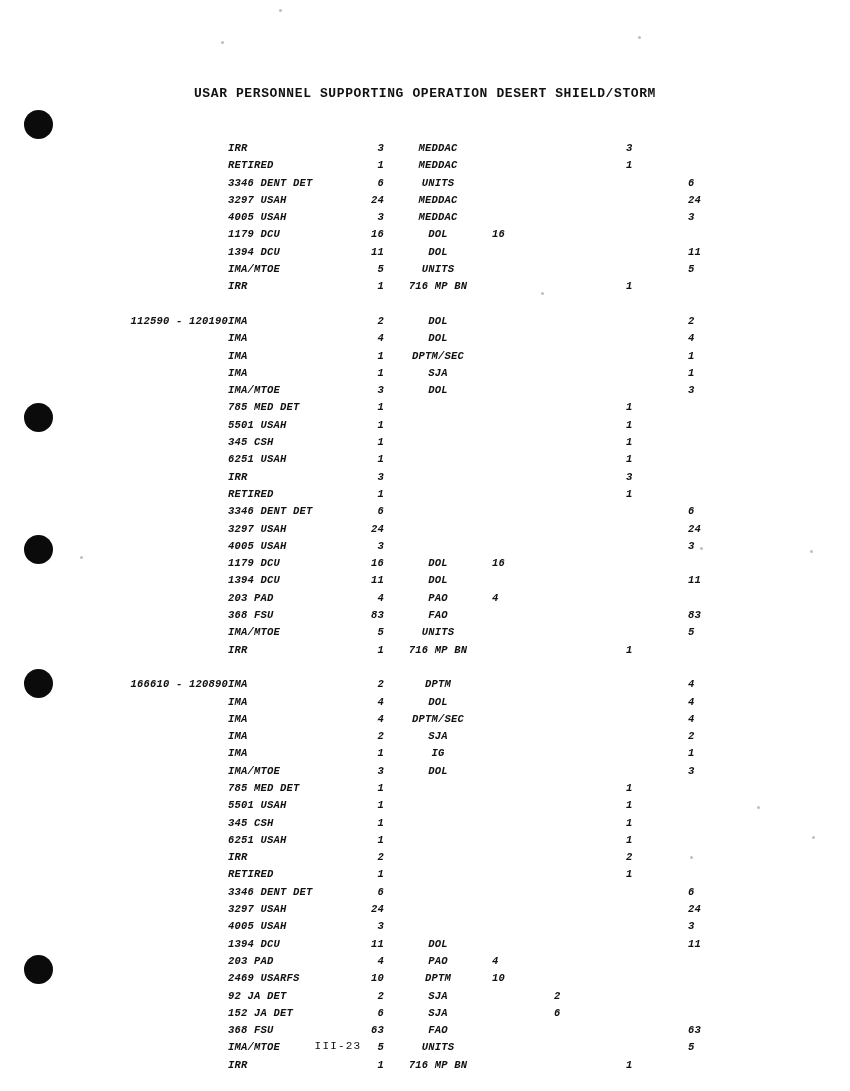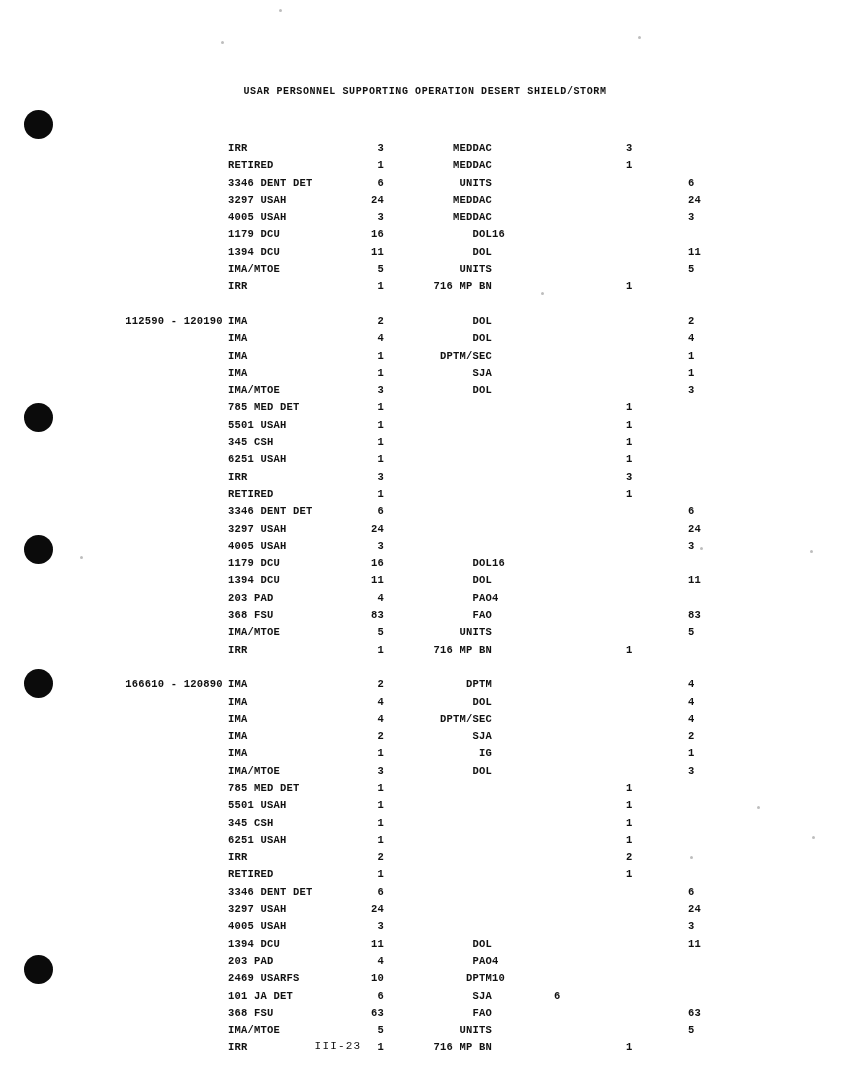--- a/index.html
+++ b/index.html
@@ -33,48 +33,49 @@
     height: 29px;
     background: #0b0b0b;
     border-radius: 50%;
   }
   .doc-title {
     position: absolute;
     left: 0;
     top: 86px;
     width: 850px;
     text-align: center;
-    font-size: 10px;
+    font-size: 13px;
     font-weight: bold;
     letter-spacing: .6px;
     white-space: nowrap;
   }
   .sheet {
     position: absolute;
     left: 120px;
     top: 142px;
     width: 700px;
+    font-style: italic;
   }
   table.data {
     border-collapse: collapse;
     font-size: 10.5px;
     font-weight: bold;
     letter-spacing: .2px;
   }
   table.data td {
     padding: 0 0 0 0;
     height: 17.3px;
     vertical-align: top;
     white-space: nowrap;
   }
   
-  td.c-date  { width: 108px; text-align: center; padding-right: 8px; }
+  td.c-date  { width: 108px; text-align: right; padding-right: 8px; }
   td.c-unit  { width: 130px; text-align: left; }
   td.c-qty   { width: 26px;  text-align: right; padding-right: 5px; }
-  td.c-org   { width: 108px; text-align: right; }
+  td.c-org   { width: 108px; text-align: center; }
   td.c-n1    { width: 62px;  text-align: left; }
   td.c-n2    { width: 72px;  text-align: left; }
   td.c-n3    { width: 62px;  text-align: left; }
   td.c-n4    { width: 60px;  text-align: left; }
   tr.gap td  { height: 17.3px; }
   .pagenum {
     position: absolute;
     left: 0;
     top: 1040px;
     width: 676px;
@@ -582,21 +583,31 @@
             <td class="c-unit">2469 USARFS</td>
             <td class="c-qty">10</td>
             <td class="c-org">DPTM</td>
             <td class="c-n1">10</td>
             <td class="c-n2">&nbsp;</td>
             <td class="c-n3">&nbsp;</td>
             <td class="c-n4">&nbsp;</td>
           </tr>
           <tr>
             <td class="c-date">&nbsp;</td>
-            <td class="c-unit">101 JA DET</td>
+            <td class="c-unit">92 JA DET</td>
+            <td class="c-qty">2</td>
+            <td class="c-org">SJA</td>
+            <td class="c-n1">&nbsp;</td>
+            <td class="c-n2">2</td>
+            <td class="c-n3">&nbsp;</td>
+            <td class="c-n4">&nbsp;</td>
+          </tr>
+          <tr>
+            <td class="c-date">&nbsp;</td>
+            <td class="c-unit">152 JA DET</td>
             <td class="c-qty">6</td>
             <td class="c-org">SJA</td>
             <td class="c-n1">&nbsp;</td>
             <td class="c-n2">6</td>
             <td class="c-n3">&nbsp;</td>
             <td class="c-n4">&nbsp;</td>
           </tr>
           <tr>
             <td class="c-date">&nbsp;</td>
             <td class="c-unit">368 FSU</td>

